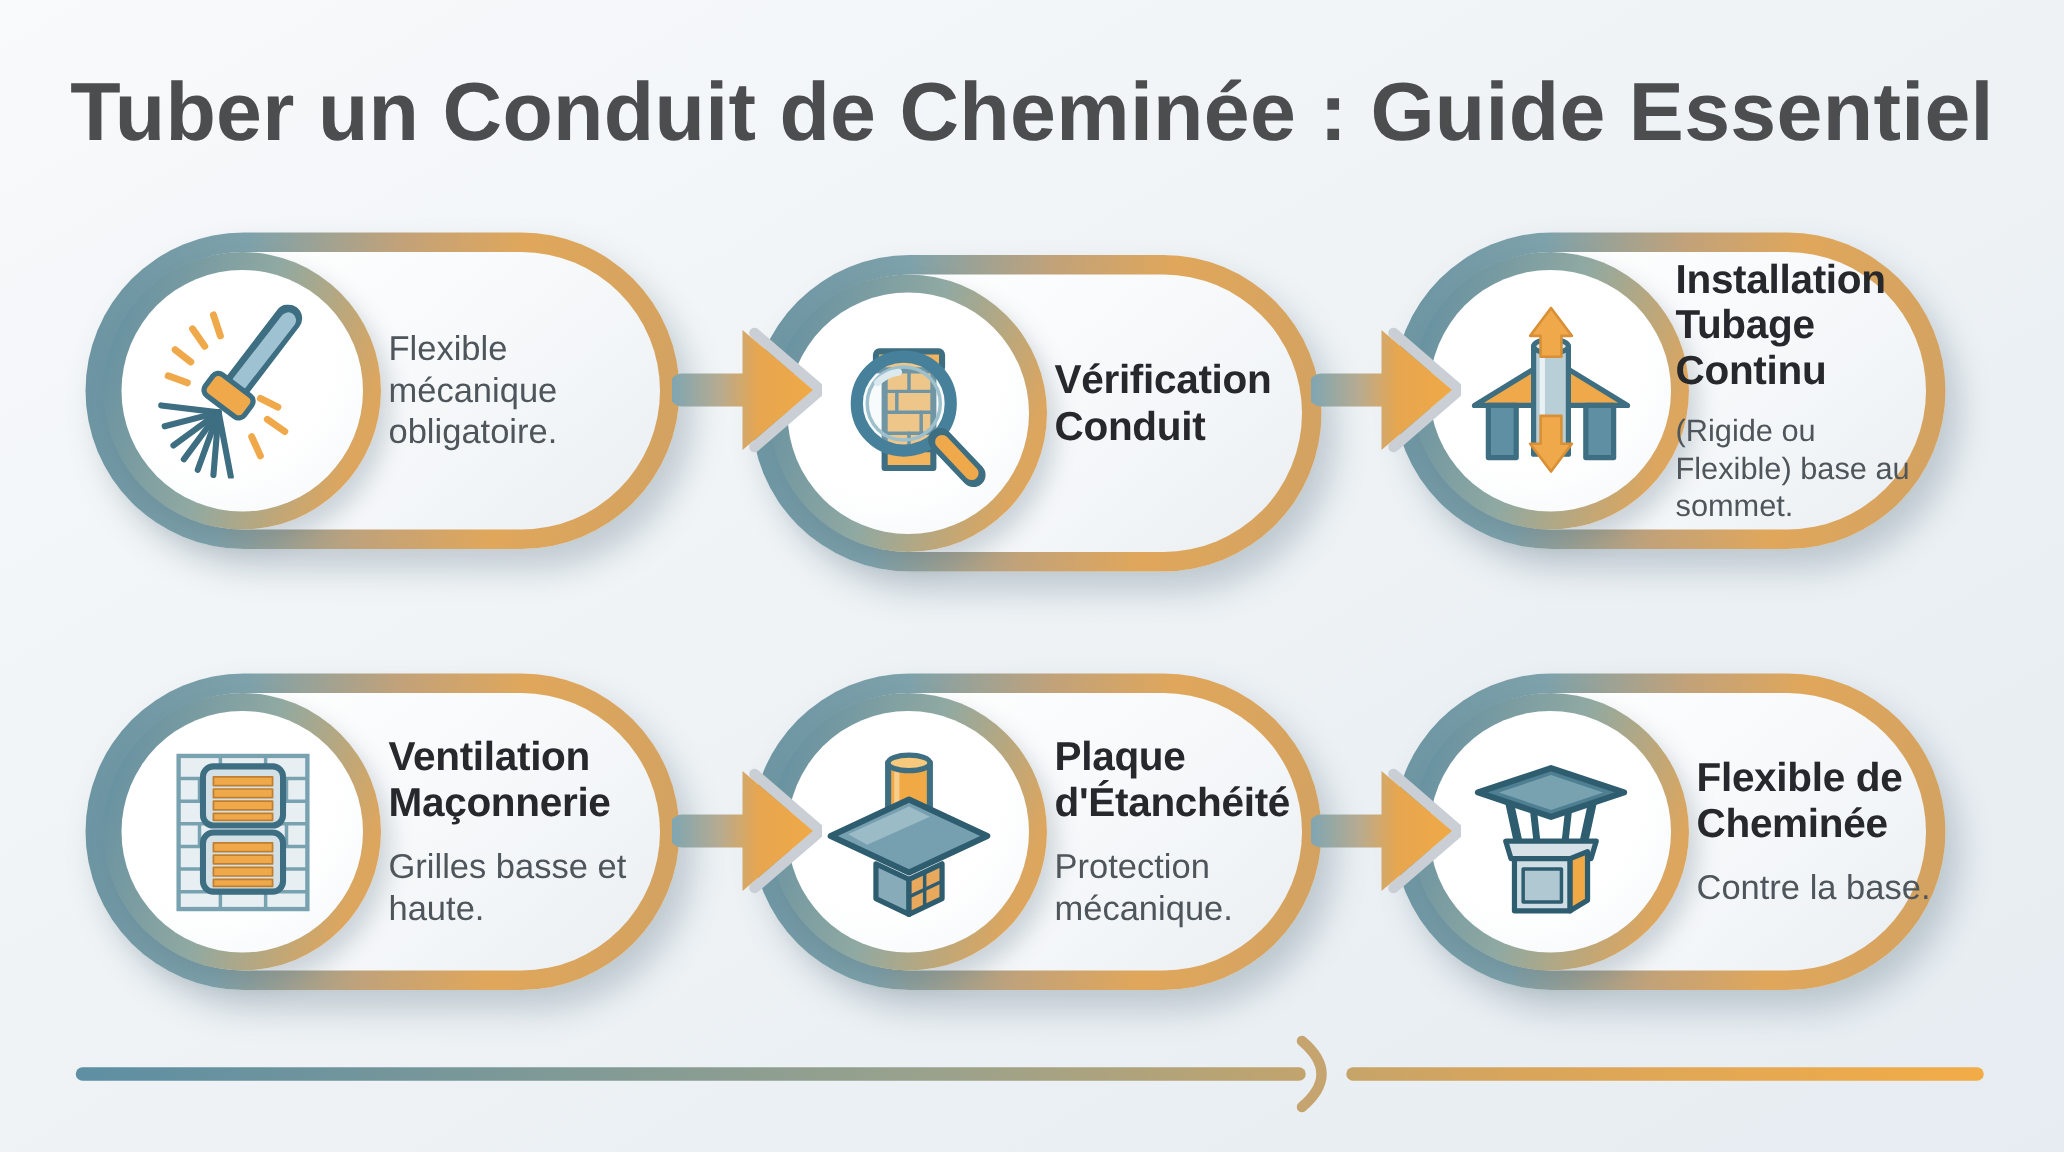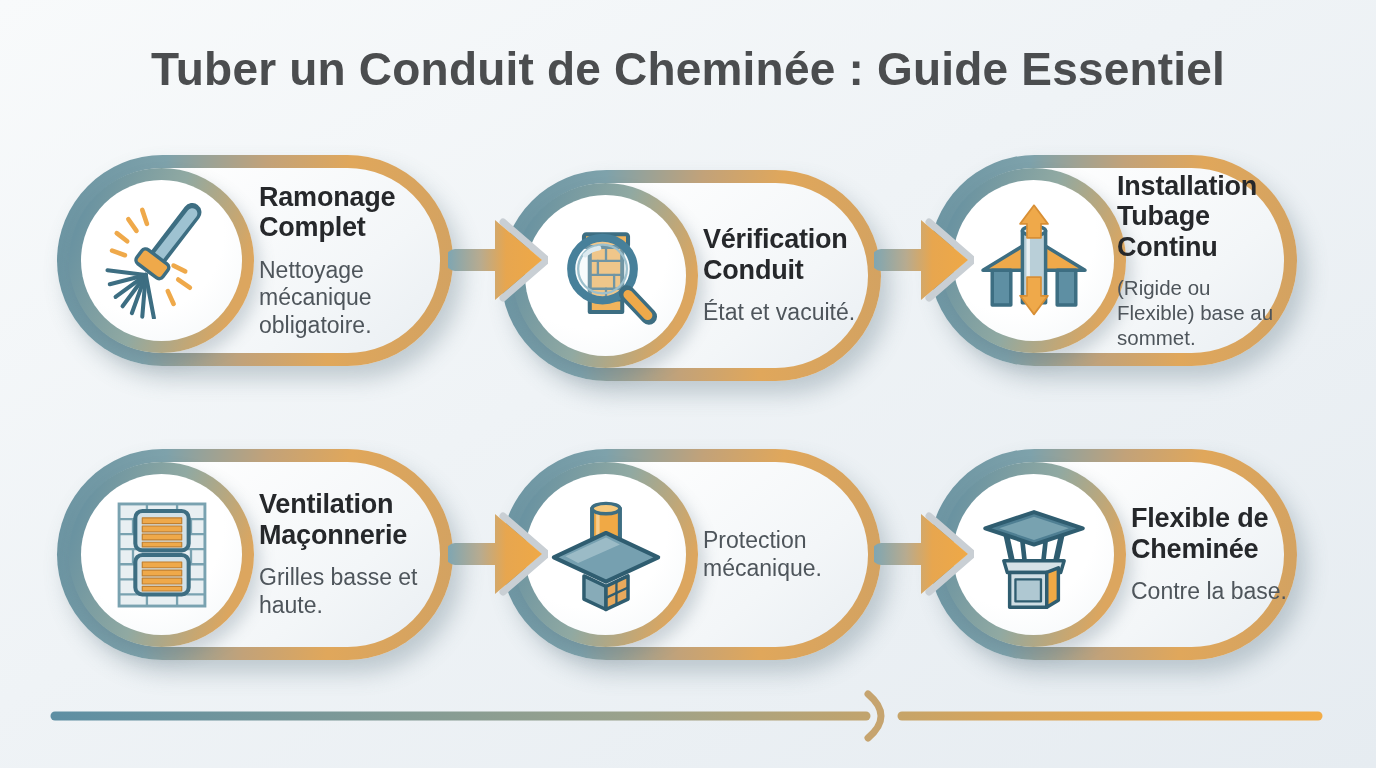--- a/index.html
+++ b/index.html
@@ -4,21 +4,21 @@
 <style>
   * { margin:0; padding:0; box-sizing:border-box; }
   html,body { width:1376px; height:768px; }
   body { font-family:"Liberation Sans", sans-serif; }
   .stage {
     position:relative; width:1376px; height:768px; overflow:hidden;
     background:linear-gradient(150deg,#f8fafb 0%,#eff3f6 45%,#e6ecf1 100%);
   }
   .page-title {
     position:absolute; top:42px; left:0; right:0;
-    text-align:center; font-size:46px; font-weight:700;
+    text-align:center; font-size:55px; font-weight:700;
     color:#4b4d4f; letter-spacing:0.2px;
   }
   .card {
     position:absolute; height:211px; border-radius:106px;
     background:linear-gradient(97deg,#6a93a1 0%,#7ea2ab 26%,#c2a279 50%,#e0a75b 70%,#d2a262 100%);
     box-shadow:9px 13px 22px rgba(80,105,120,0.30);
   }
   .c1 { left:57px;  top:155px; width:396px; }
   .c2 { left:501px; top:170px; width:380px; }
   .c3 { left:929px; top:155px; width:368px; }
@@ -113,22 +113,21 @@
               <line x1="36" y1="62" x2="24" y2="95"></line>
                 <line x1="36" y1="62" x2="33" y2="98"></line>
               <line x1="36" y1="62" x2="43" y2="99"></line>
             </g>
             <rect x="28" y="45" width="28" height="15" rx="4" transform="rotate(37 42 52)" fill="#EFA94A" stroke="#3D6E82" stroke-width="3"></rect>
           </g>
         </svg>
       </div>
     </div>
     <div class="card-text">
-      <div class="card-heading">Ramonage Complet</div>
-      <div class="card-desc">Nettoyage mécanique obligatoire.</div>
+      <div class="card-desc">Flexible mécanique obligatoire.</div>
     </div>
   </div>
 
   <div class="card c2">
     <div class="card-inner"></div>
     <div class="icon-circle">
       <div class="icon-circle-inner">
         <svg width="116" height="116" viewBox="0 0 100 100">
           <g stroke-linejoin="round" stroke-linecap="round">
             <rect x="31" y="14" width="38" height="11" rx="2" fill="#F2B45C" stroke="#3D6E82" stroke-width="3.5"></rect>
@@ -147,21 +146,20 @@
             <circle cx="47" cy="44" r="21" fill="none" stroke="#9DC0CD" stroke-width="2"></circle>
             <path d="M32,32 A20 20 0 0 1 44,26" fill="none" stroke="#DCEAF0" stroke-width="4"></path>
             <line x1="68" y1="65" x2="87" y2="85" stroke="#3D6E82" stroke-width="14"></line>
             <line x1="69" y1="66" x2="86" y2="84" stroke="#EFA94A" stroke-width="8"></line>
           </g>
         </svg>
       </div>
     </div>
     <div class="card-text">
       <div class="card-heading">Vérification Conduit</div>
-      <div class="card-desc">État et vacuité.</div>
     </div>
   </div>
 
   <div class="card c4">
     <div class="card-inner"></div>
     <div class="icon-circle">
       <div class="icon-circle-inner">
         <svg width="116" height="116" viewBox="0 0 100 100">
           <rect x="13" y="6" width="74" height="88" fill="#E8EFF2" stroke="#79A2B0" stroke-width="2.5"></rect>
           <g stroke="#79A2B0" stroke-width="2">
@@ -239,20 +237,21 @@
             <polygon points="15,51 50,35 62,41 26,57" fill="#A8C4CE" opacity="0.75"></polygon>
             <polygon points="31,68 50,77 50,97 31,88" fill="#87ABB8" stroke="#2F5D70" stroke-width="3"></polygon>
             <polygon points="50,77 69,68 69,88 50,97" fill="#E8A95C" stroke="#2F5D70" stroke-width="3"></polygon>
             <path d="M50,87 L69,78" stroke="#2F5D70" stroke-width="2" fill="none"></path>
             <path d="M59,73 L59,92" stroke="#2F5D70" stroke-width="2" fill="none"></path>
           </g>
         </svg>
       </div>
     </div>
     <div class="card-text">
+      <div class="card-heading">Plaque d'Étanchéité</div>
       <div class="card-desc">Protection mécanique.</div>
     </div>
   </div>
 
   <div class="card c6">
     <div class="card-inner"></div>
     <div class="icon-circle">
       <div class="icon-circle-inner">
         <svg width="116" height="116" viewBox="0 0 100 100">
           <g stroke-linejoin="round" stroke-linecap="round">

